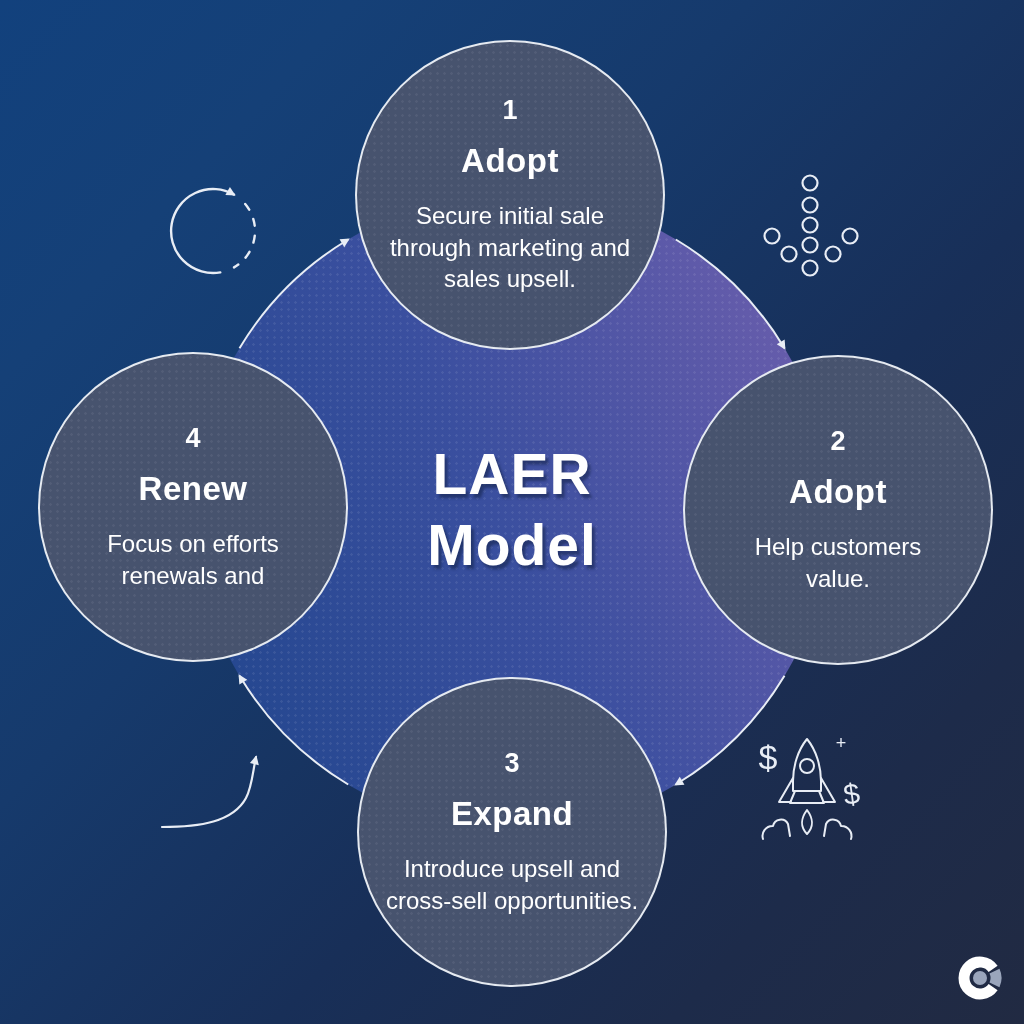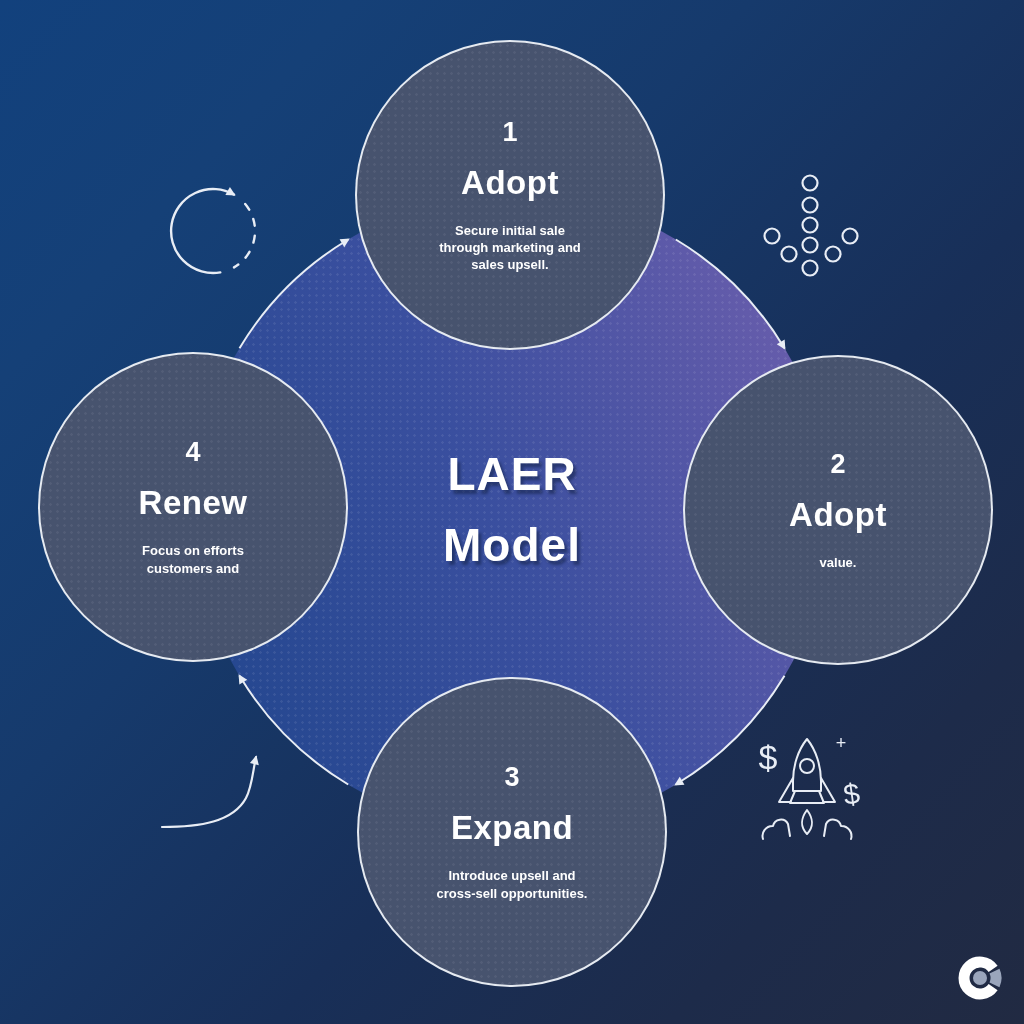--- a/index.html
+++ b/index.html
@@ -23,26 +23,26 @@
     background-size:7px 7px;
     border:2px solid rgba(238,242,248,0.95);
     display:flex;flex-direction:column;align-items:center;justify-content:center;text-align:center;
   }
   .stage-top{left:355px;top:40px;}
   .stage-right{left:683px;top:355px;}
   .stage-bottom{left:357px;top:677px;}
   .stage-left{left:38px;top:352px;}
   .stage-number{font-size:27px;font-weight:700;margin-bottom:16px;}
   .stage-name{font-size:33px;font-weight:700;letter-spacing:0.5px;margin-bottom:20px;}
-  .stage-desc{font-size:13px;line-height:1.32;font-weight:700;}
+  .stage-desc{font-size:24px;line-height:1.32;font-weight:400;}
   .center-title{
     position:absolute;left:312px;top:443px;width:400px;text-align:center;font-weight:700;
   }
   .center-title .t-line{
-    font-size:46px;line-height:62px;letter-spacing:1px;
+    font-size:57px;line-height:62px;letter-spacing:1px;
     text-shadow:3px 4px 3px rgba(18,32,70,0.55);
     text-align:center;
   }
   .center-title .t-line + .t-line{margin-top:9px;}
 </style>
 </head>
 <body>
 
 <div class="canvas">
 
@@ -111,39 +111,40 @@
       <div>Secure initial sale</div>
       <div>through marketing and</div>
       <div>sales upsell.</div>
     </div>
   </div>
 
   <div class="stage stage-right">
     <div class="stage-number">2</div>
     <div class="stage-name">Adopt</div>
     <div class="stage-desc">
+      <div>Help customers</div>
       <div>value.</div>
     </div>
   </div>
 
   <div class="stage stage-bottom">
     <div class="stage-number">3</div>
     <div class="stage-name">Expand</div>
     <div class="stage-desc">
       <div>Introduce upsell and</div>
       <div>cross-sell opportunities.</div>
     </div>
   </div>
 
   <div class="stage stage-left">
     <div class="stage-number">4</div>
     <div class="stage-name">Renew</div>
     <div class="stage-desc">
       <div>Focus on efforts</div>
-      <div>customers and</div>
+      <div>renewals and</div>
     </div>
   </div>
 
   <div class="center-title">
     <div class="t-line">LAER</div>
     <div class="t-line">Model</div>
   </div>
 
 </div>
 

